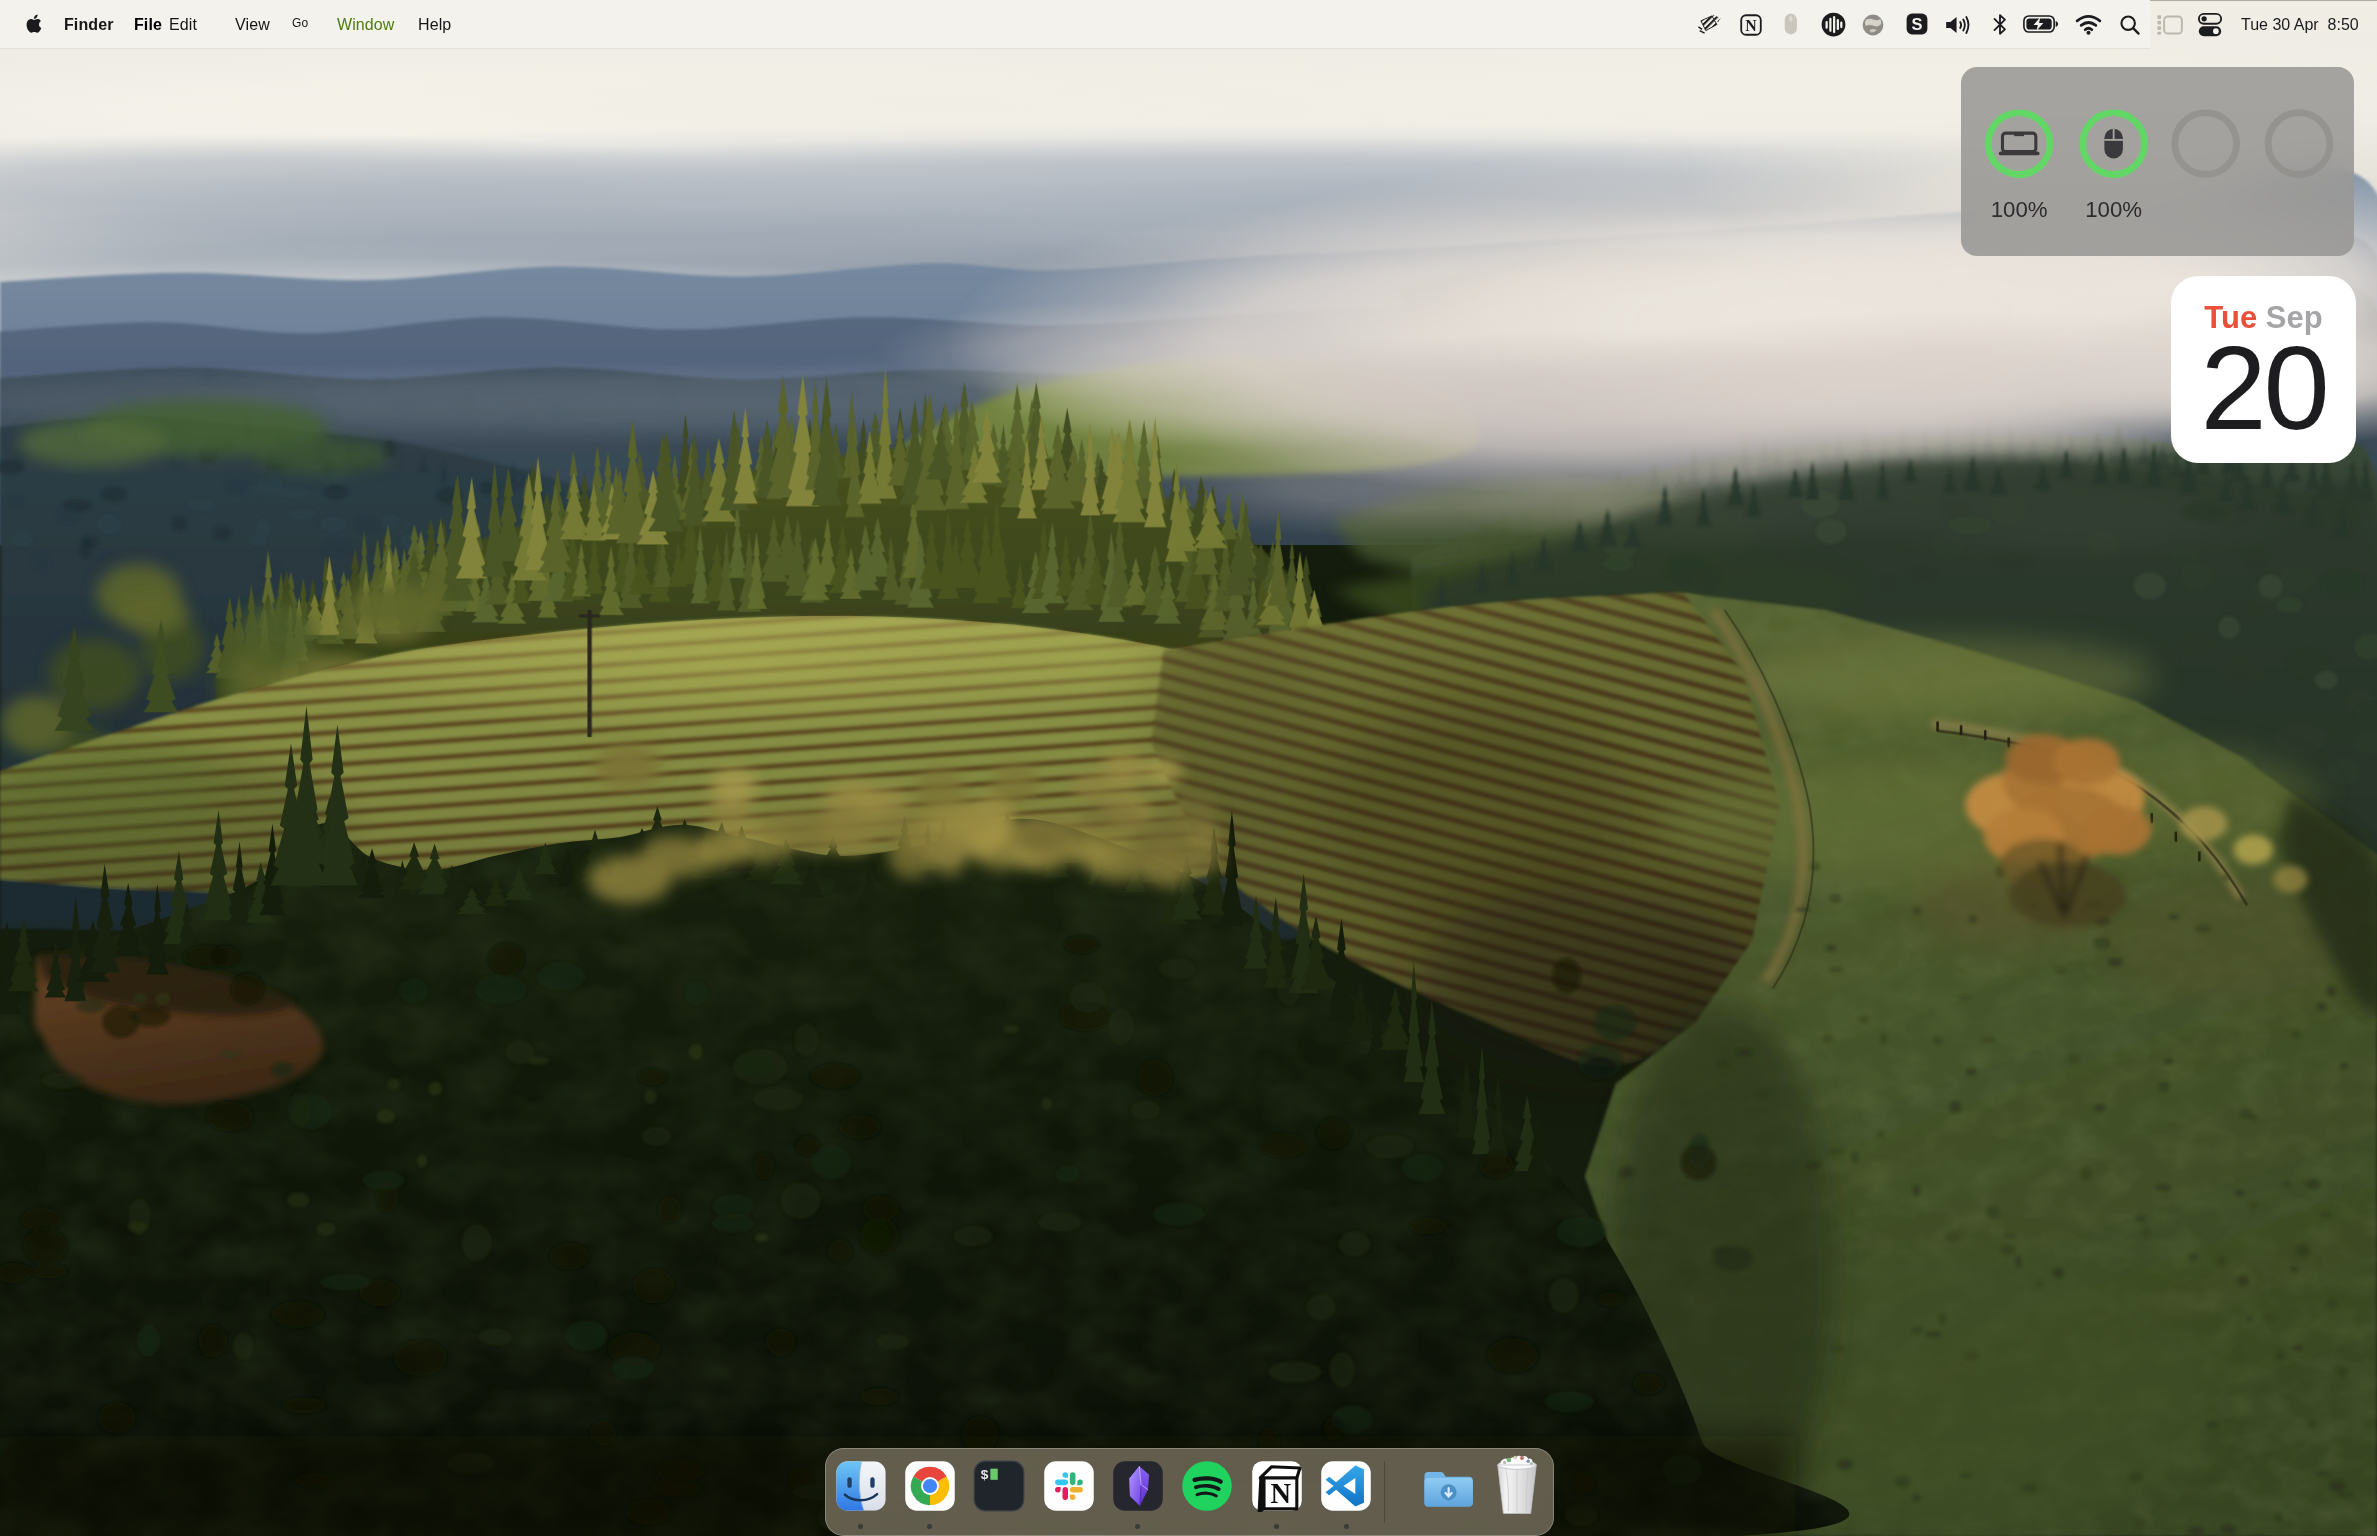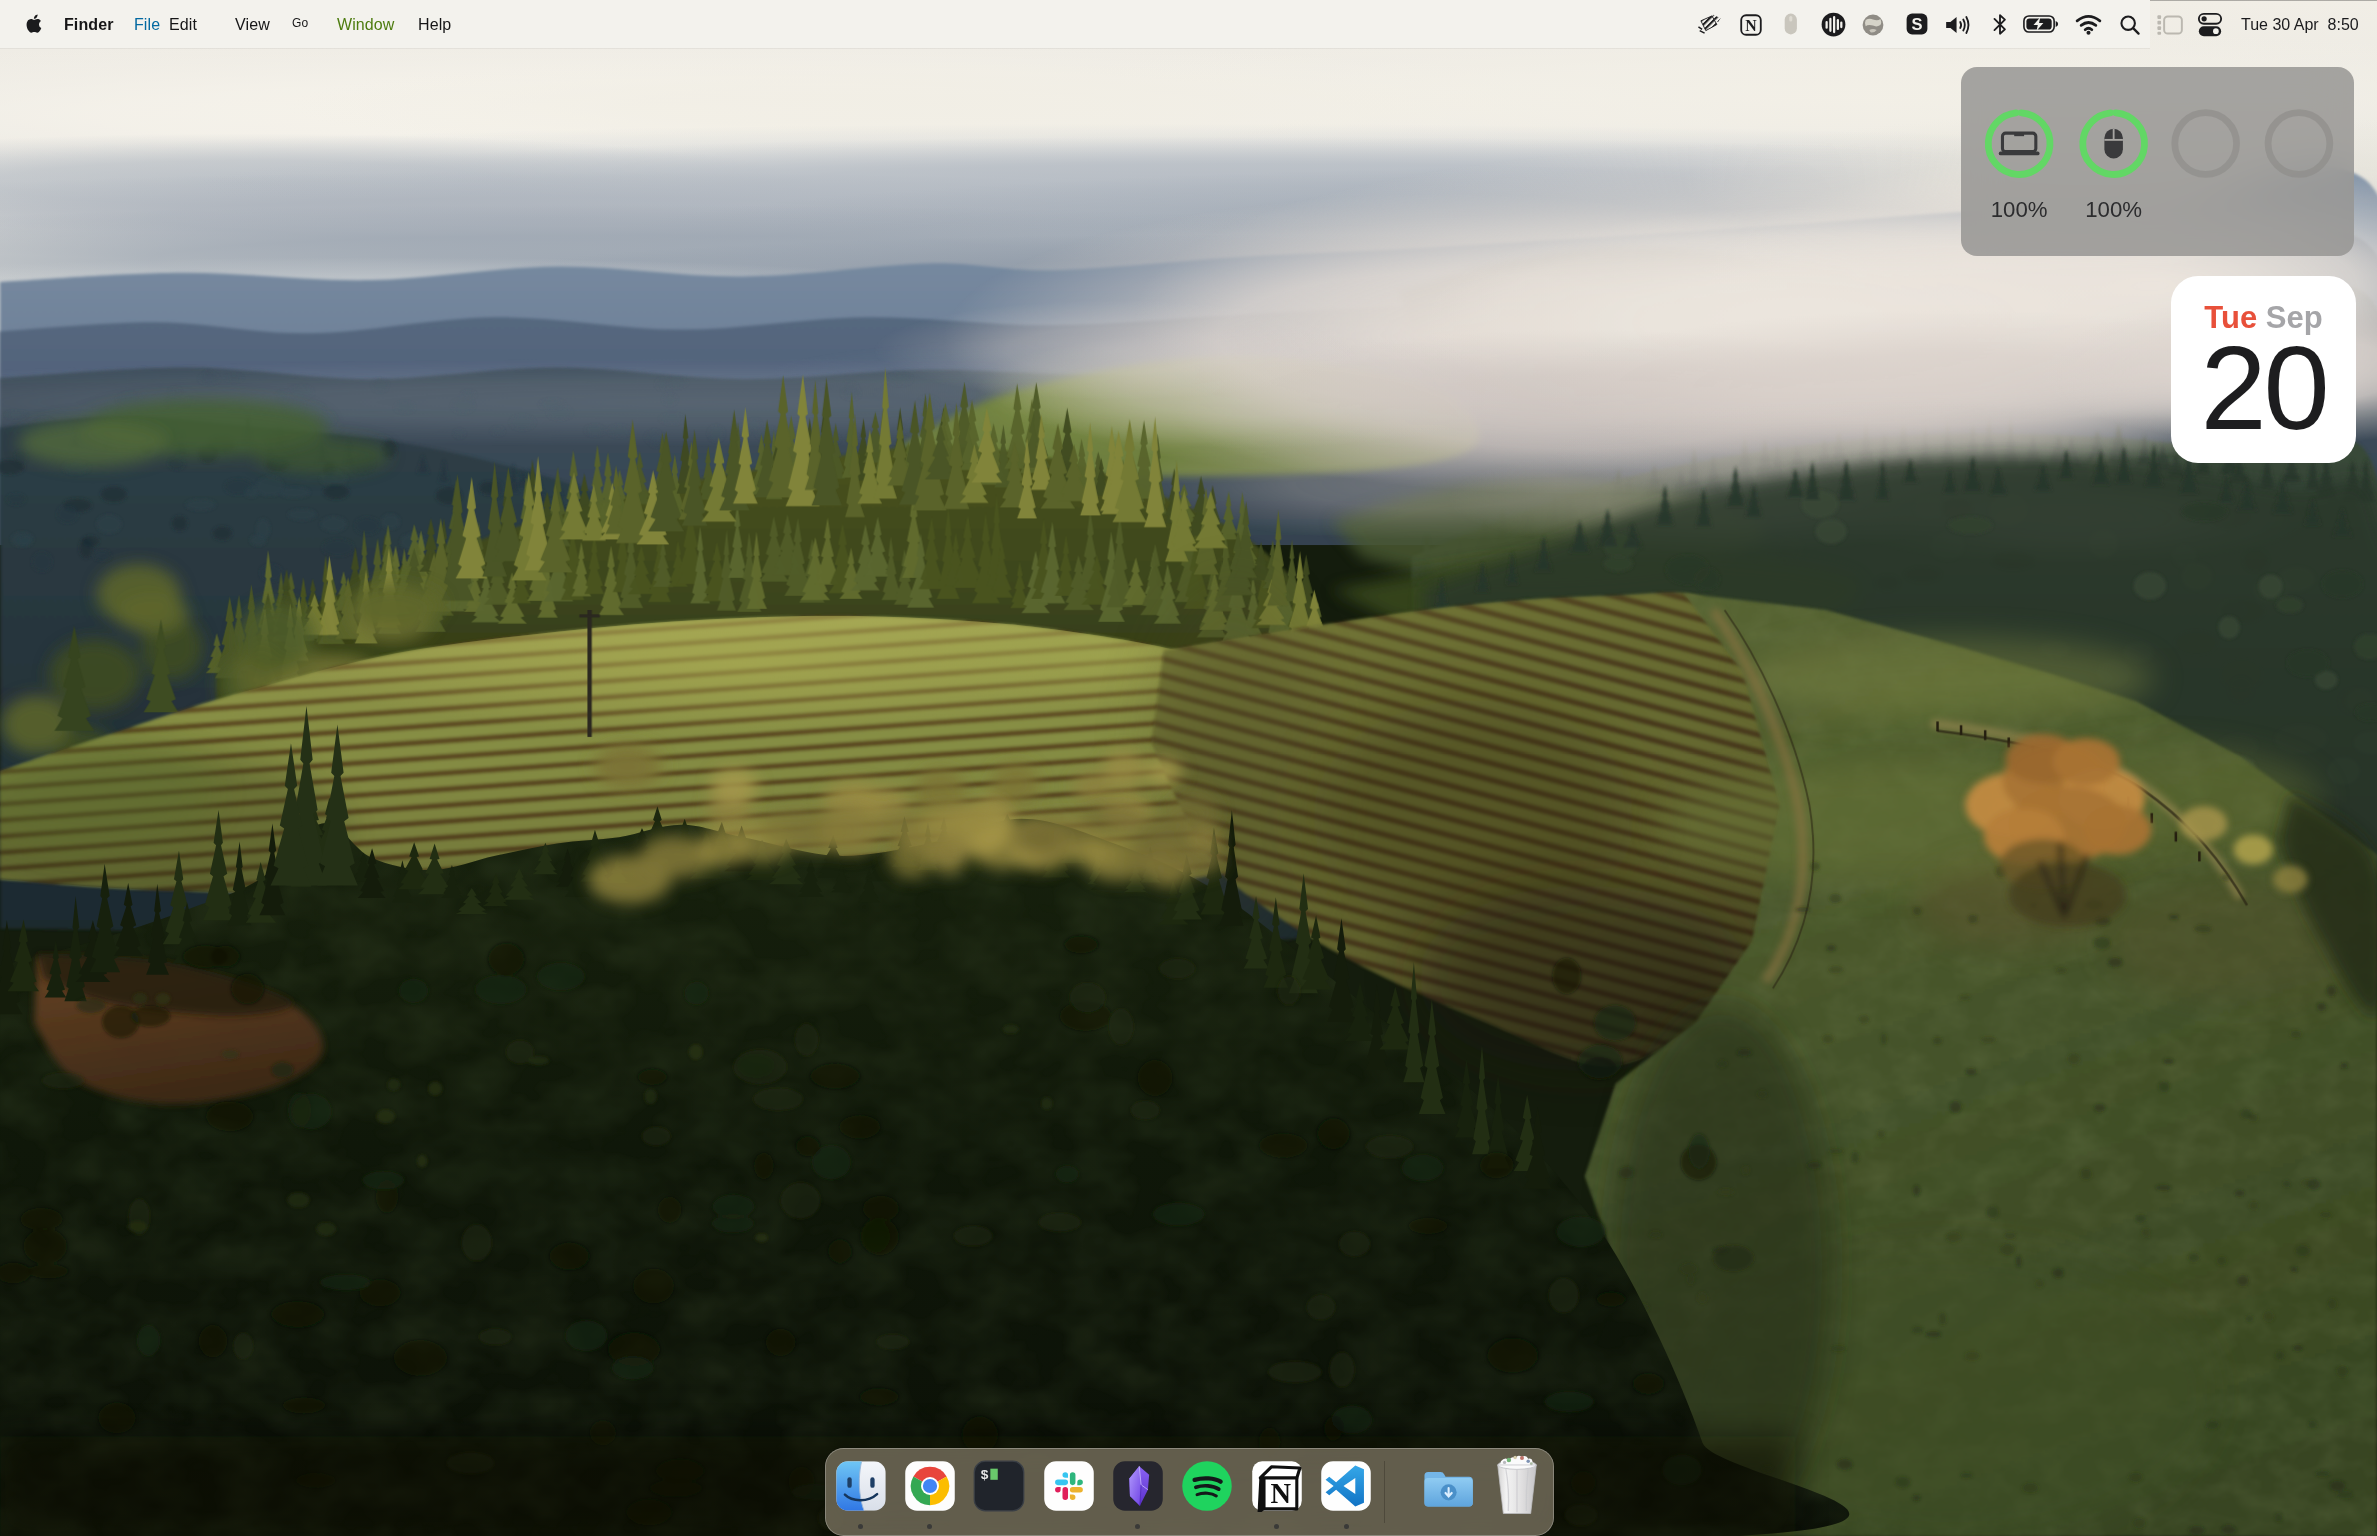--- a/index.html
+++ b/index.html
@@ -1453,21 +1453,21 @@
       <ellipse cx="682" cy="1875" rx="8" ry="10" fill="#333e1a" opacity="0.50"></ellipse>
     </g>
     <rect x="0" y="2320" width="2900" height="162" fill="#090d06" opacity="0.5" filter="url(#b25)"></rect>
   </svg>
 <div class="abs" style="left:0;top:0;width:2150px;height:48px;background:#f3f2ed;box-shadow:0 0.6px 0 rgba(0,0,0,0.08)">
 <svg class="abs" style="left:23.5px;top:13px" width="18" height="21.7" viewBox="0 0 27 33">
 <path fill="#1b1b1d" d="M22.6,17.4c0-3.6,2.9-5.3,3-5.4c-1.6-2.4-4.2-2.7-5.1-2.8c-2.2-0.2-4.2,1.3-5.3,1.3 c-1.1,0-2.8-1.2-4.6-1.2c-2.4,0-4.5,1.4-5.7,3.5c-2.4,4.2-0.6,10.5,1.7,13.9c1.2,1.7,2.5,3.5,4.3,3.5c1.7-0.1,2.4-1.1,4.5-1.1 c2.1,0,2.7,1.1,4.6,1.1c1.9,0,3.1-1.7,4.2-3.4c1.3-2,1.9-3.9,1.9-4C26.1,22.7,22.6,21.4,22.6,17.4z"></path>
 <path fill="#1b1b1d" d="M19.1,6.8c0.9-1.2,1.6-2.8,1.4-4.4c-1.4,0.1-3.1,0.9-4.1,2.1c-0.9,1-1.7,2.7-1.5,4.3C16.5,8.9,18.1,8,19.1,6.8z"></path>
 </svg>
     <span class="abs" style="left:64px;top:16px;font-size:16px;font-weight:700;color:#161617;letter-spacing:0.1px">Finder</span>
-    <span class="abs" style="left:134px;top:16px;font-size:16px;font-weight:400;color:#0369a1;letter-spacing:0.1px">File</span>
+    <span class="abs" style="left:134px;top:16px;font-size:16px;font-weight:700;color:#000000;letter-spacing:0.1px">File</span>
     <span class="abs" style="left:169px;top:16px;font-size:16px;font-weight:400;color:#161617;letter-spacing:0.1px">Edit</span>
     <span class="abs" style="left:235px;top:16px;font-size:16px;font-weight:400;color:#161617;letter-spacing:0.1px">View</span>
     <span class="abs" style="left:292px;top:16px;font-size:12px;font-weight:400;color:#161617;letter-spacing:0.1px">Go</span>
     <span class="abs" style="left:337px;top:16px;font-size:16px;font-weight:400;color:#4d7c0f;letter-spacing:0.1px">Window</span>
     <span class="abs" style="left:418px;top:16px;font-size:16px;font-weight:400;color:#161617;letter-spacing:0.1px">Help</span>
     <svg class="abs" style="left:1696px;top:12.4px" width="27" height="25" viewBox="0 0 44 40">
 <defs>
         <pattern id="hch" width="7" height="7" patternUnits="userSpaceOnUse" patternTransform="rotate(45)">
 <rect width="7" height="7" fill="none"></rect>
           <rect width="3.4" height="7" fill="#1c1c1e"></rect>

